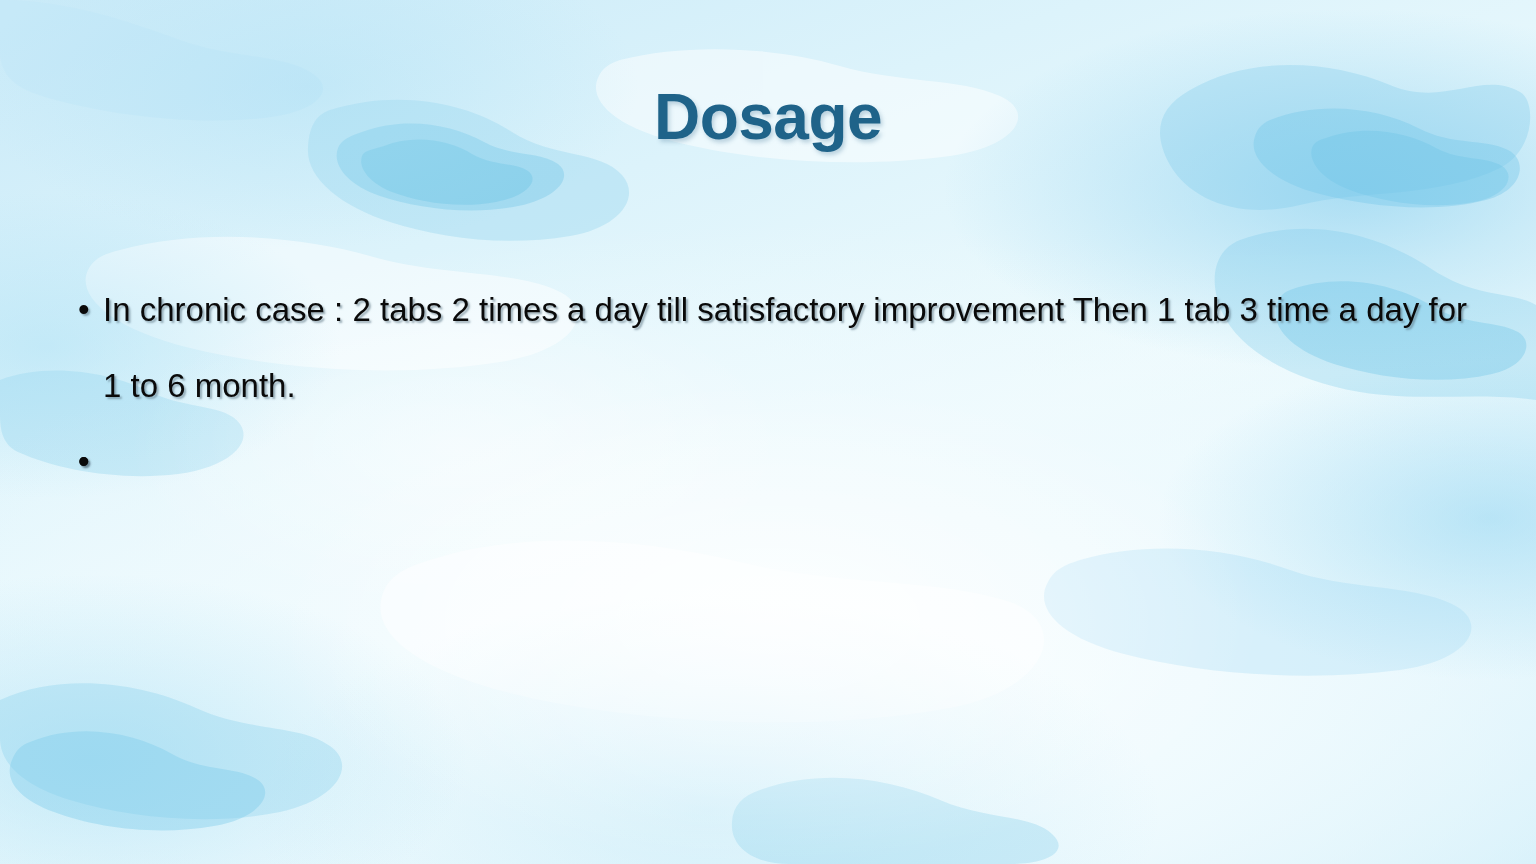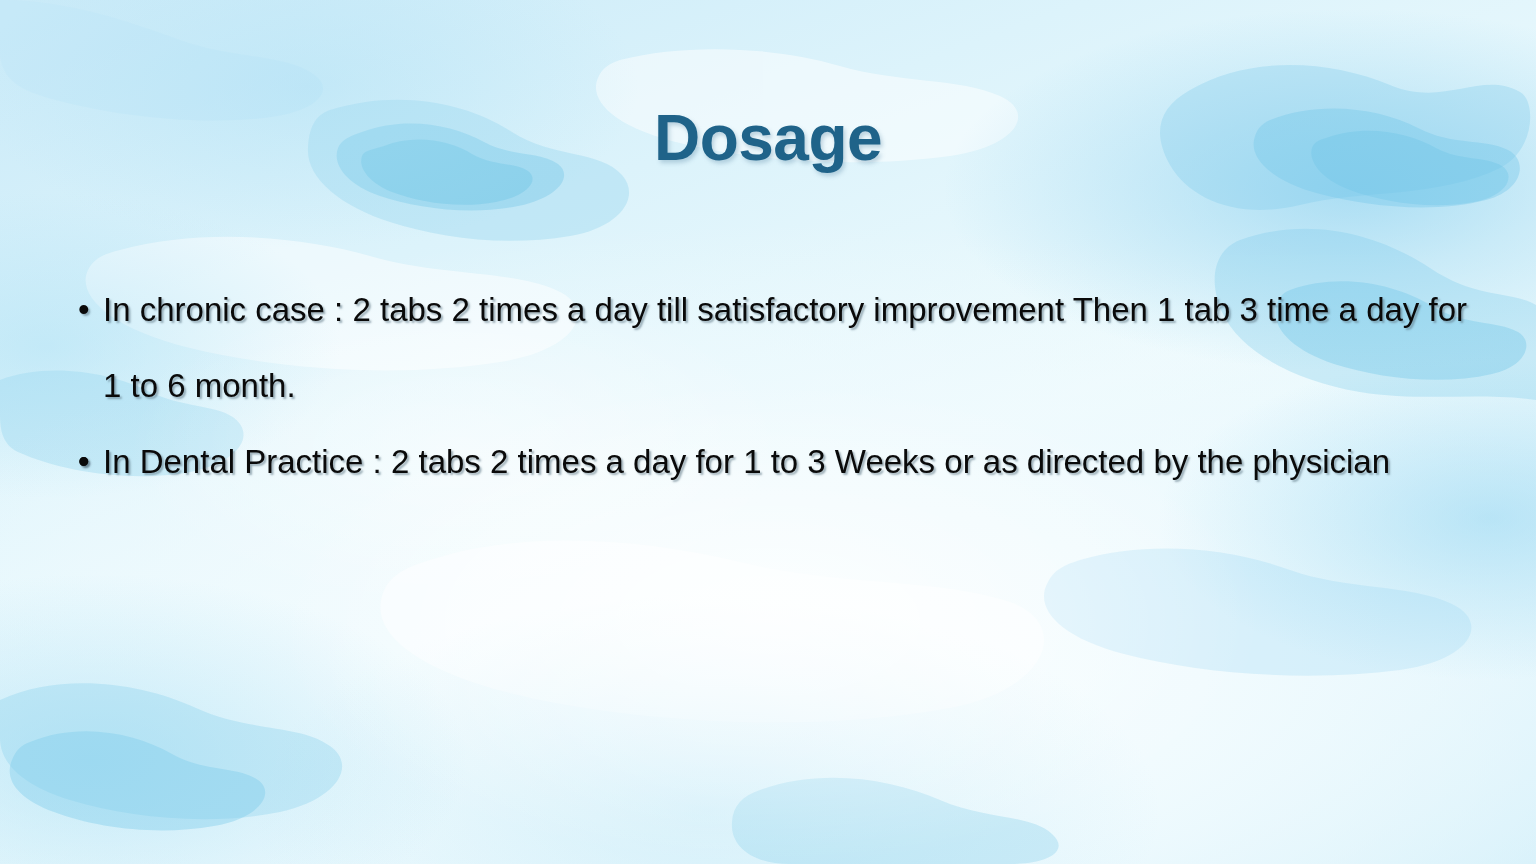--- a/index.html
+++ b/index.html
@@ -65,21 +65,20 @@
     top: 82px;
     left: 0;
     width: 100%;
     text-align: center;
     font-size: 64px;
     font-weight: bold;
     letter-spacing: -0.5px;
     color: #1F6389;
     text-shadow: 2px 3px 4px rgba(120,160,185,0.45);
     line-height: 1.1;
-    margin-top: 21px;
   }
 
   .bullet-list {
     position: absolute;
     top: 272px;
     left: 70px;
     right: 46px;
     margin: 0;
     padding: 0;
     list-style: none;
@@ -158,19 +157,18 @@
         <span class="dot">•</span>
         <span>In chronic case : 2 tabs 2 times a day till satisfactory improvement Then 1 tab 3 time a day for 1 to 6 month.</span>
       </li>
 
       <li class="bullet-item">
         <span class="dot">•</span>
       </li>
 
       <li class="bullet-item">
         <span class="dot">•</span>
-        <span>In Dental Practice : 2 tabs 2 times a day for 1 to 3 Weeks or as directed by the physician</span>
       </li>
 
     </ul>
 
   </div>
 </div>
 
 </body></html>

